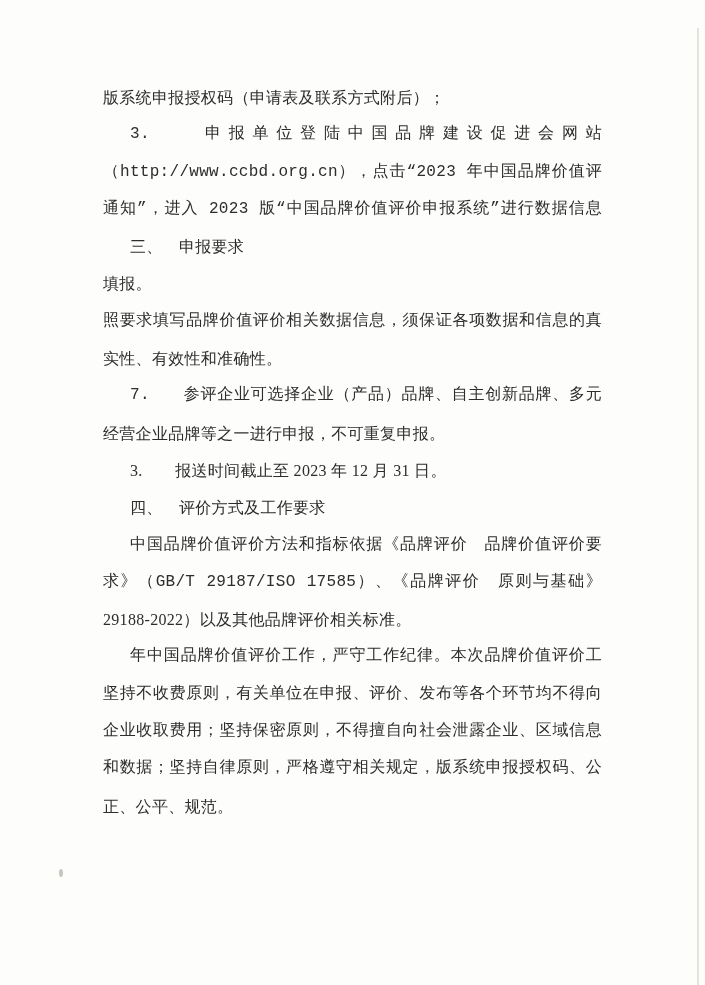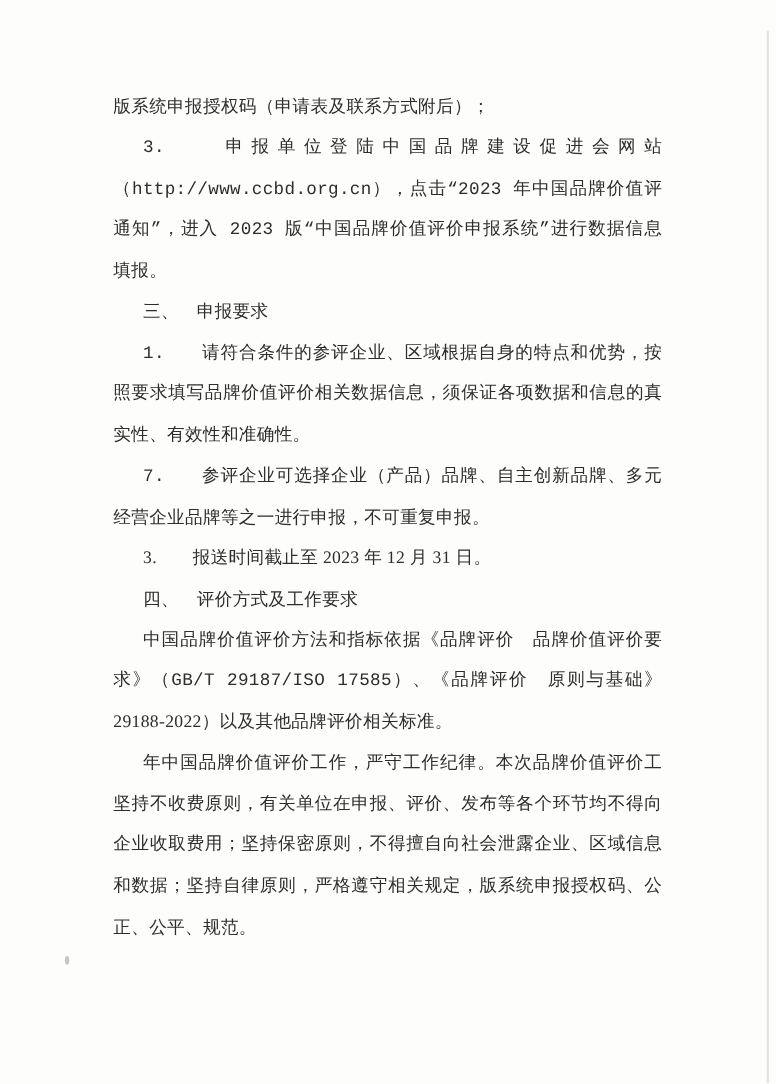--- a/index.html
+++ b/index.html
@@ -66,23 +66,22 @@
 </style>
 </head>
 <body>
 
 <div class="page">
   <div class="content">
     <div class="line end">版系统申报授权码（申请表及联系方式附后）；</div>
     <div class="line fill indent">3.　　申报单位登陆中国品牌建设促进会网站</div>
     <div class="line fill">（http://www.ccbd.org.cn），点击“2023 年中国品牌价值评价工作</div>
     <div class="line fill">通知”，进入 2023 版“中国品牌价值评价申报系统”进行数据信息</div>
+    <div class="line end indent">三、　申报要求</div>
     <div class="line end">填报。</div>
-    <div class="line end indent">三、　申报要求</div>
-    <div class="line fill indent">1.　　请符合条件的参评企业、区域根据自身的特点和优势，按</div>
     <div class="line fill">照要求填写品牌价值评价相关数据信息，须保证各项数据和信息的真</div>
     <div class="line end">实性、有效性和准确性。</div>
     <div class="line fill indent">7.　　参评企业可选择企业（产品）品牌、自主创新品牌、多元化</div>
     <div class="line end">经营企业品牌等之一进行申报，不可重复申报。</div>
     <div class="line end indent">3.　　报送时间截止至 2023 年 12 月 31 日。</div>
     <div class="line end indent">四、　评价方式及工作要求</div>
     <div class="line fill indent">中国品牌价值评价方法和指标依据《品牌评价　品牌价值评价要</div>
     <div class="line fill">求》（GB/T 29187/ISO 17585）、《品牌评价　原则与基础》（GB/T</div>
     <div class="line end">29188-2022）以及其他品牌评价相关标准。</div>
     <div class="line fill indent">年中国品牌价值评价工作，严守工作纪律。本次品牌价值评价工作</div>

